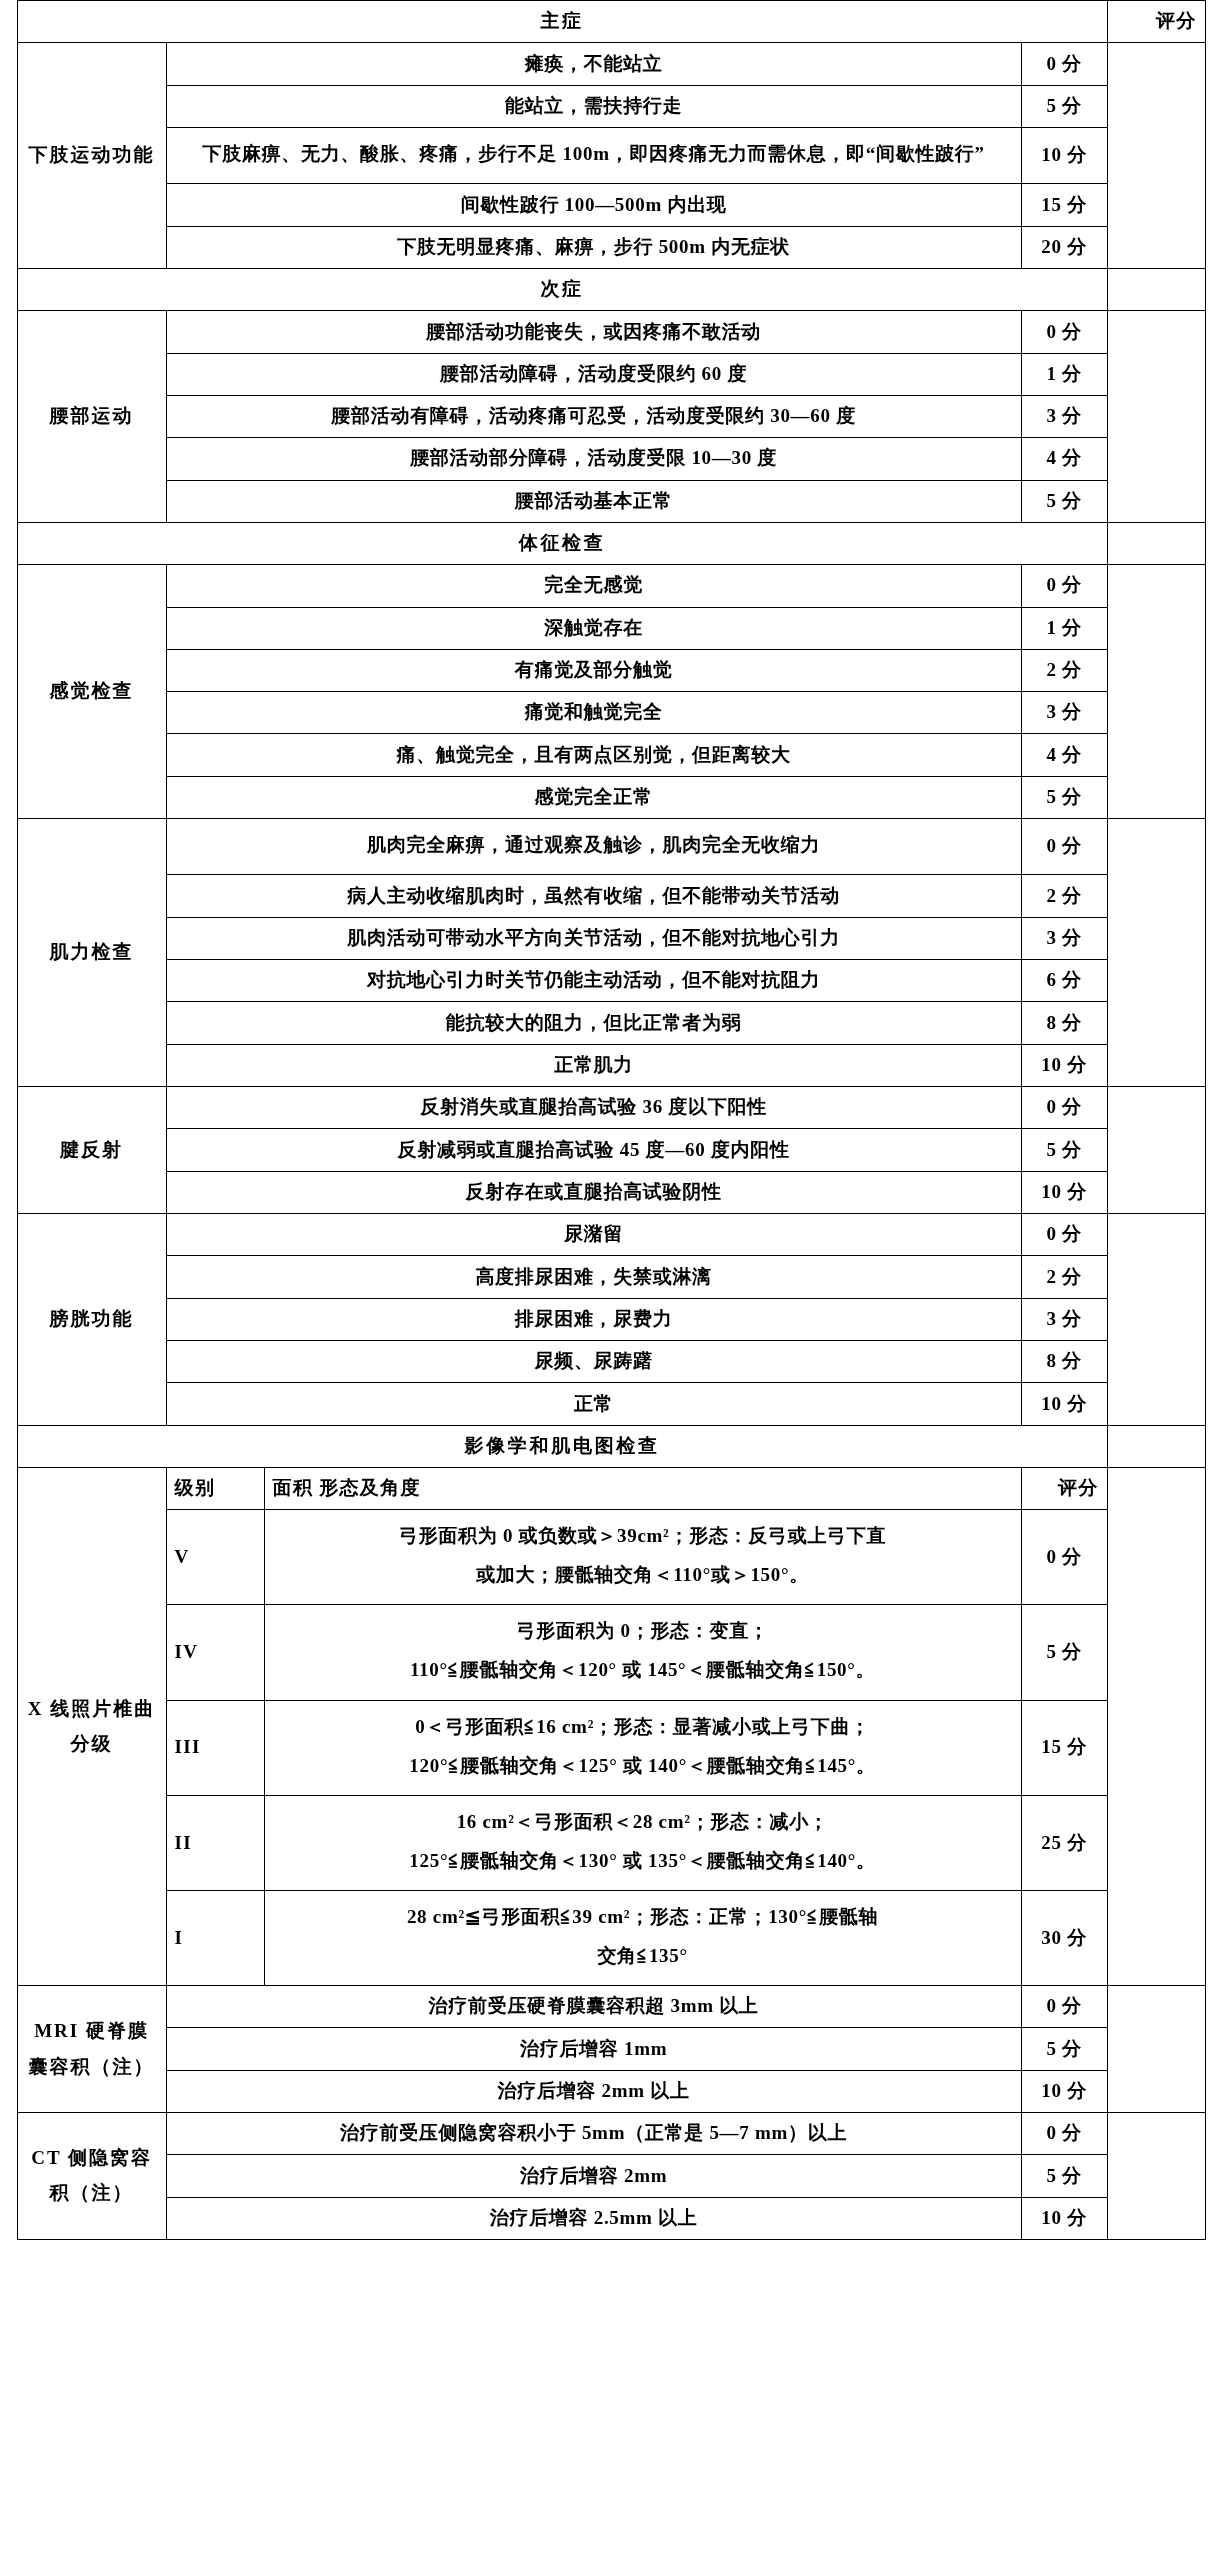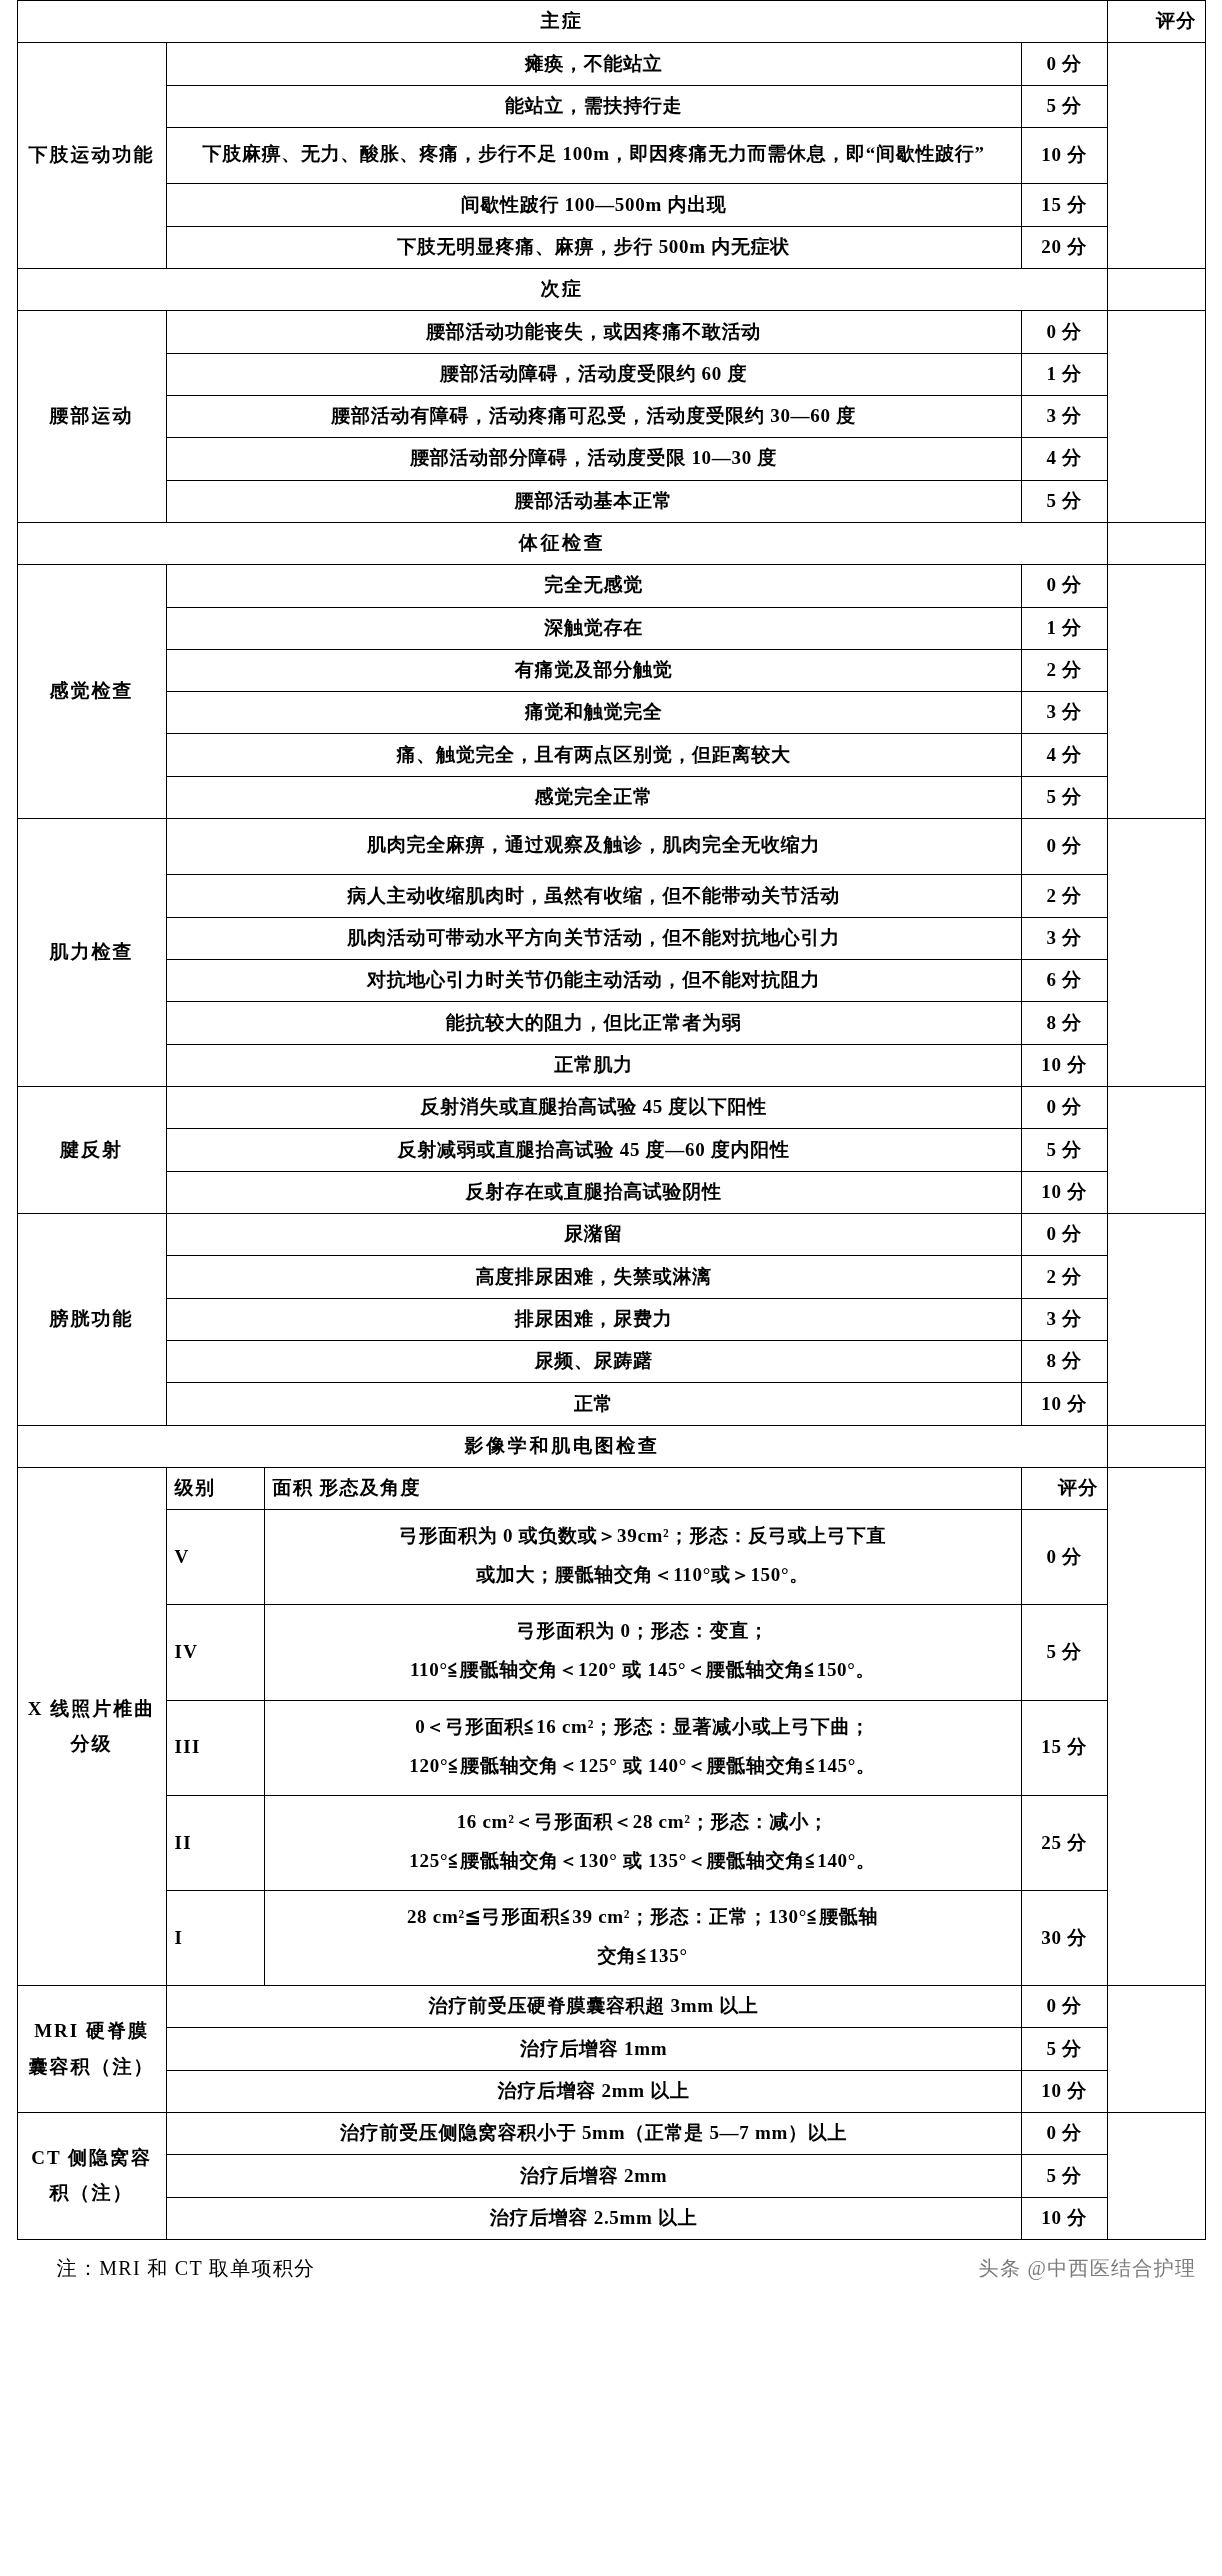--- a/index.html
+++ b/index.html
@@ -236,21 +236,21 @@
         <td class="desc" colspan="2">能抗较大的阻力，但比正常者为弱</td>
         <td class="score">8 分</td>
       </tr>
       <tr>
         <td class="desc" colspan="2">正常肌力</td>
         <td class="score">10 分</td>
       </tr>
 
       <tr>
         <td class="cat" rowspan="3">腱反射</td>
-        <td class="desc" colspan="2">反射消失或直腿抬高试验 45 度以下阳性</td>
+        <td class="desc" colspan="2">反射消失或直腿抬高试验 36 度以下阳性</td>
         <td class="score">0 分</td>
         <td class="rate" rowspan="3"></td>
       </tr>
       <tr>
         <td class="desc" colspan="2">反射减弱或直腿抬高试验 45 度—60 度内阳性</td>
         <td class="score">5 分</td>
       </tr>
       <tr>
         <td class="desc" colspan="2">反射存在或直腿抬高试验阴性</td>
         <td class="score">10 分</td>
@@ -359,19 +359,15 @@
         <td class="score">5 分</td>
       </tr>
       <tr>
         <td class="desc" colspan="2">治疗后增容 2.5mm 以上</td>
         <td class="score">10 分</td>
       </tr>
 
     </tbody>
   </table>
 
-  <div class="footer">
-    <div class="footer-note">注：MRI 和 CT 取单项积分</div>
-    <div class="watermark">头条 @中西医结合护理</div>
-  </div>
 
 </div>
 
 
 </body></html>

